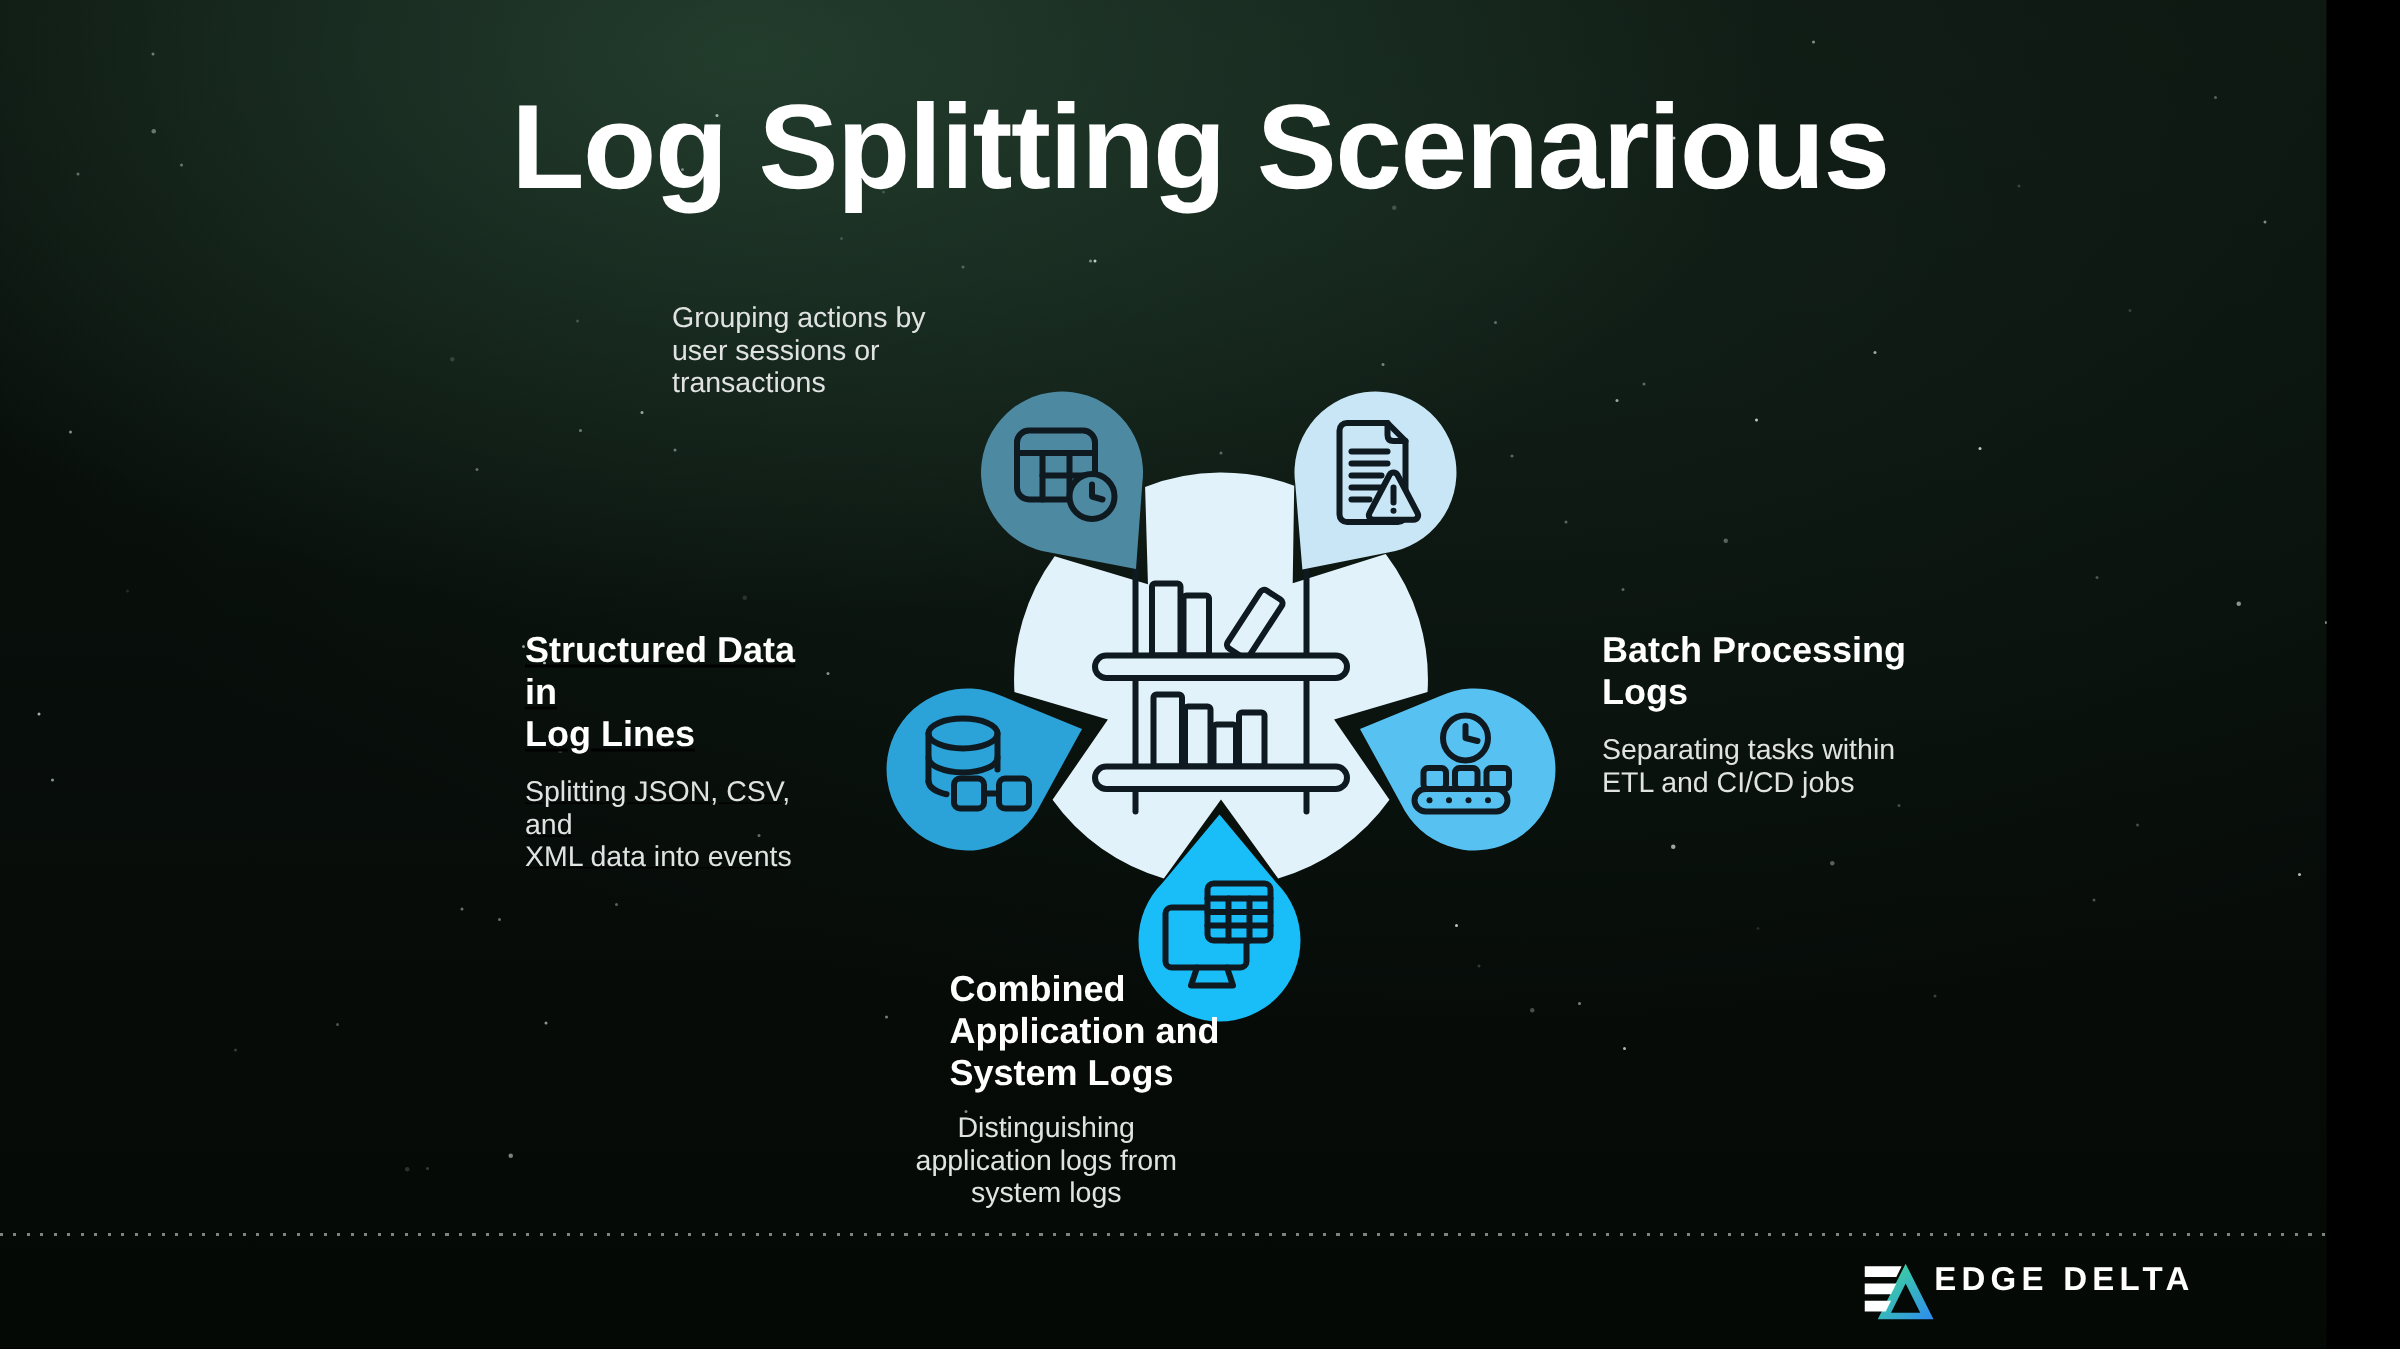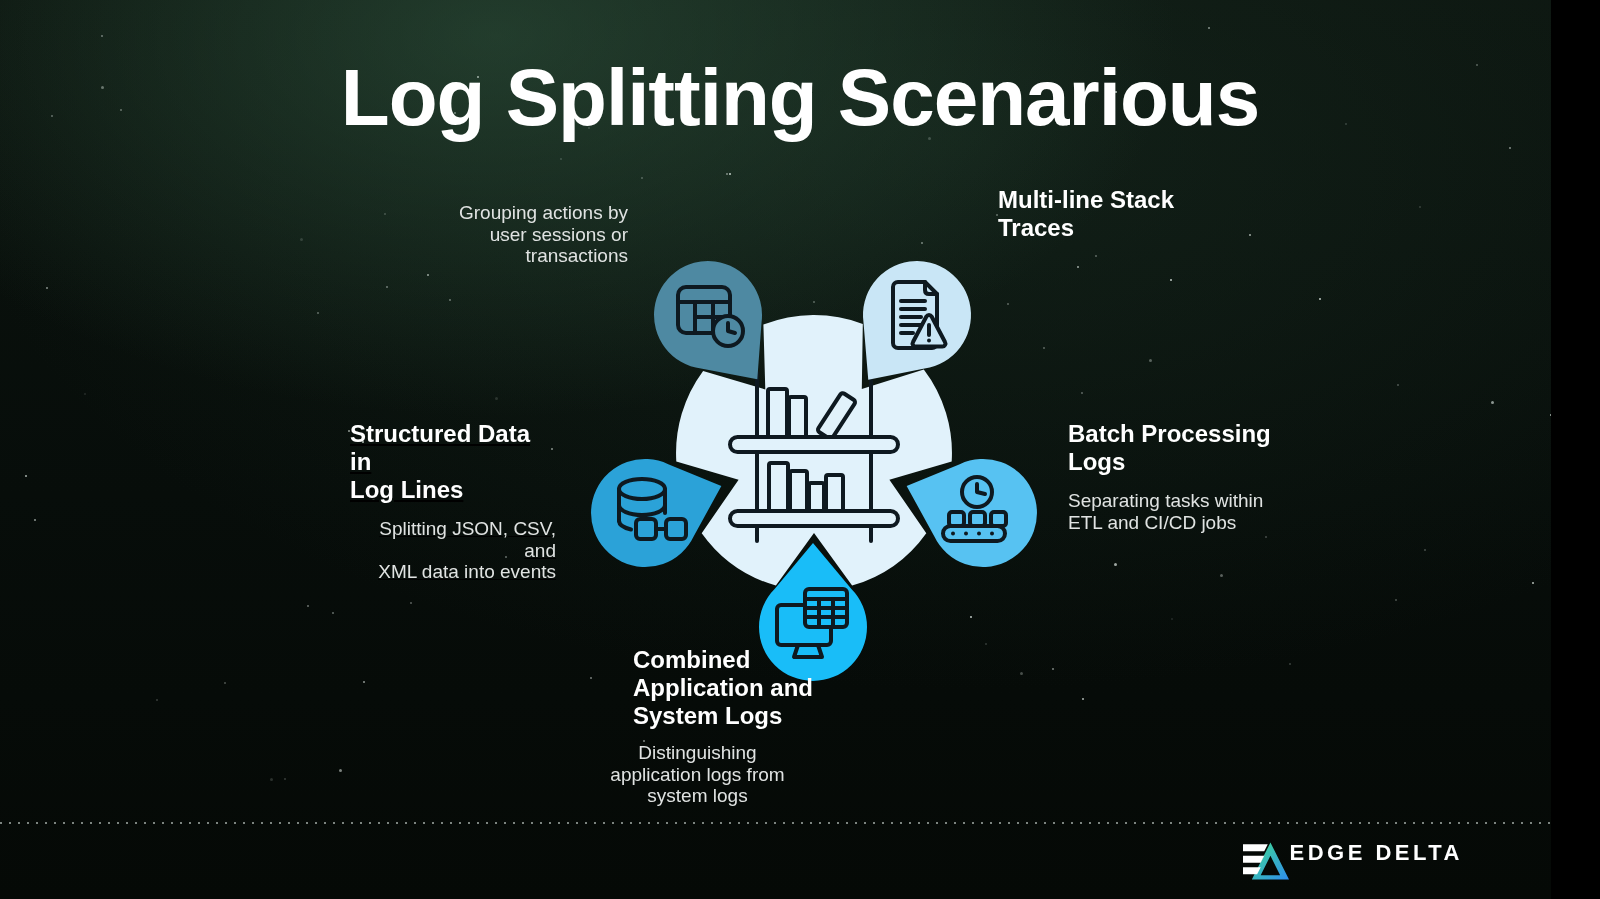--- a/index.html
+++ b/index.html
@@ -18,21 +18,21 @@
   }
   .block{position:absolute;}
   .block h3{
     margin:0;color:#ffffff;font-size:24px;line-height:28px;font-weight:700;
     white-space:pre-line;
   }
   .block p{
     margin:16px 0 0 0;color:#e0e3e2;font-size:19px;line-height:21.5px;font-weight:400;
     white-space:pre-line;
   }
-  .al{text-align:left}.ar{text-align:right}.ac{text-align:center}
+  .al{text-align:left}.ar{}.ac{text-align:center}
   #diagram{position:absolute;left:0;top:0;}
   .ic{fill:none;stroke:#0e1920;stroke-width:4;stroke-linecap:round;stroke-linejoin:round;}
   .icf{stroke:#0e1920;stroke-width:4;stroke-linejoin:round;}
   #separator{
     position:absolute;left:0;top:822px;width:1600px;height:2px;
     background:repeating-linear-gradient(90deg, rgba(222,233,227,0.55) 0 2px, transparent 2px 9px);
   }
   #footer{
     position:absolute;top:840px;right:88px;display:flex;align-items:flex-start;
   }
@@ -232,22 +232,20 @@
     </g>
   </svg>
 
   <div class="block" style="left:448px;top:186px;width:180px;">
     <p class="ar">Grouping actions by
 user sessions or
 transactions</p>
   </div>
 
   <div class="block" style="left:998px;top:186px;width:215px;">
-    <h3 class="al">Multi-line Stack
-Traces</h3>
   </div>
 
   <div class="block" style="left:350px;top:420px;width:206px;text-decoration:underline;">
     <h3 class="al">Structured Data in
 Log Lines</h3>
     <p class="ar" style="margin-top:14px">Splitting JSON, CSV, and
 XML data into events</p>
   </div>
 
   <div class="block" style="left:633px;top:646px;width:210px;">

